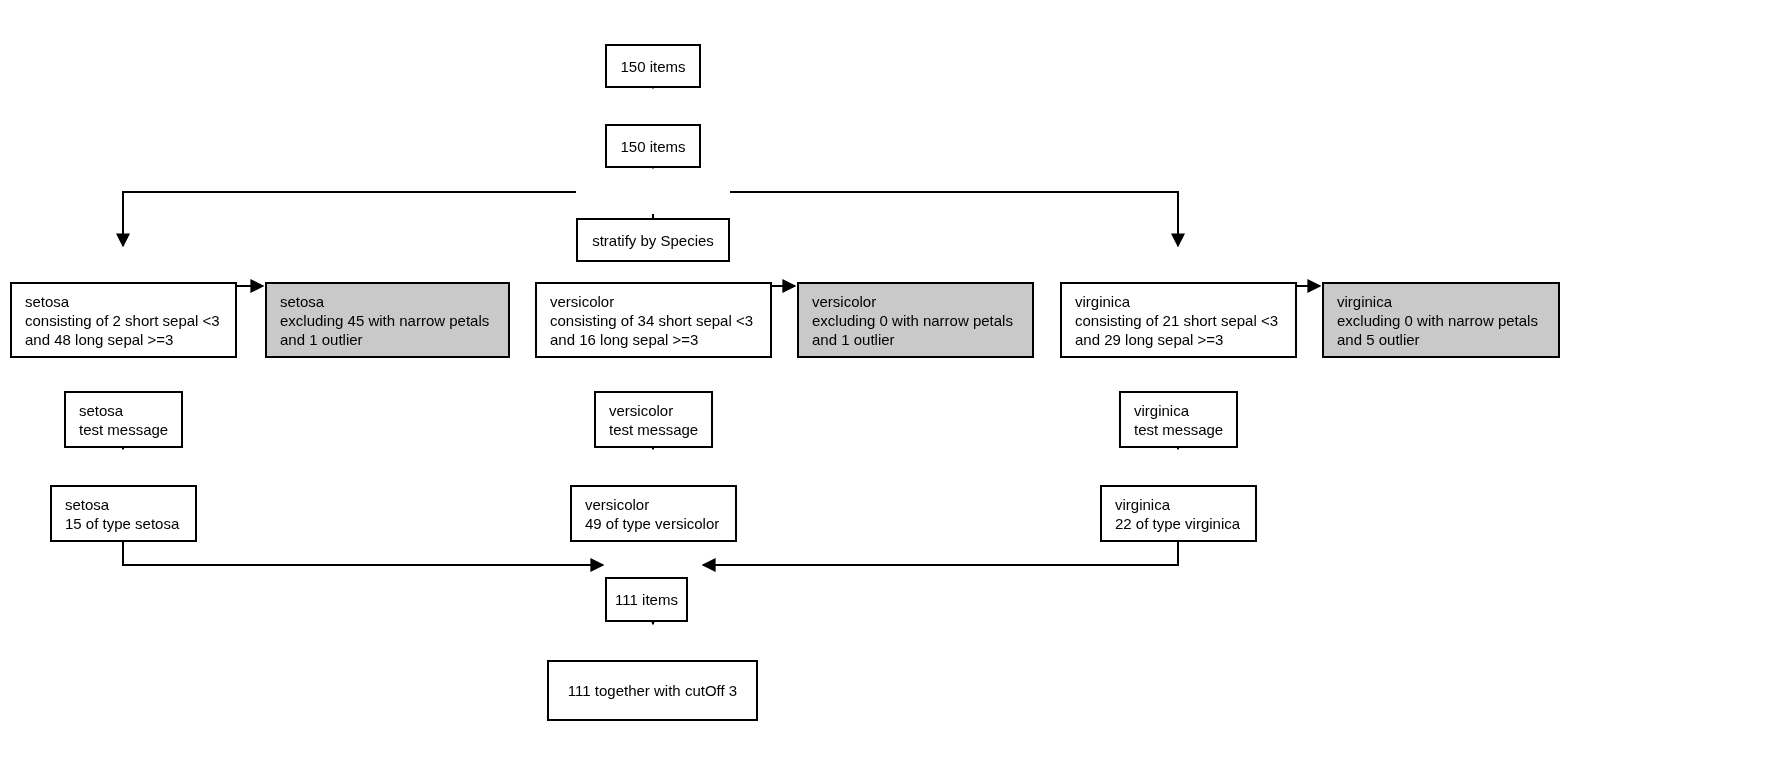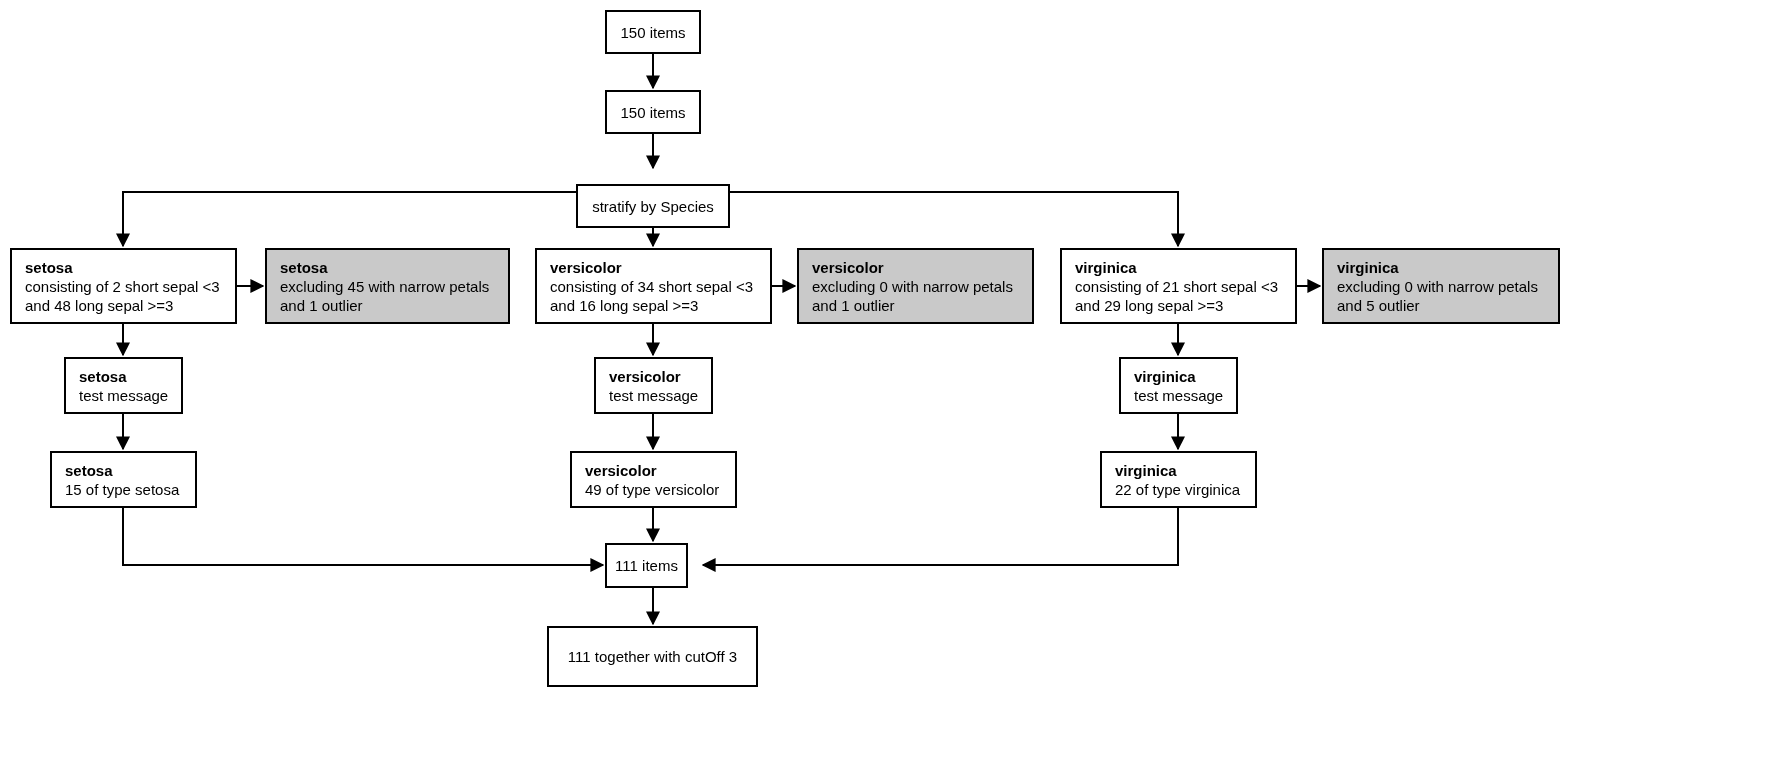--- a/index.html
+++ b/index.html
@@ -15,26 +15,26 @@
     color:#000;
   }
   #canvas{position:absolute;inset:0;}
   #arrows{position:absolute;left:0;top:0;width:1767px;height:763px;z-index:1;}
   #arrows .edge{stroke:var(--arrow);stroke-width:2;fill:none;}
   #arrows .head{fill:var(--arrow);}
   .node{
     position:absolute;z-index:2;box-sizing:border-box;
     background:var(--node-bg);border:2px solid var(--border);
     font-size:15px;line-height:19px;
-    display:flex;flex-direction:column;justify-content:center;
+    display:flex;flex-direction:column;justify-content:center;margin-top:34px;
   }
   .node.center{align-items:center;text-align:center;padding:0 4px;}
   .node.multi{align-items:flex-start;text-align:left;padding:6px 8px 6px 13px;}
   .node.excluded{background:var(--excluded-bg);}
-  .node .t{font-weight:700;}
+  .node .t{font-weight:400;}
   .node span{display:block;white-space:nowrap;}
 </style>
 </head>
 <body>
 
 <div id="canvas">
 
   <svg id="arrows" viewBox="0 0 1767 763" xmlns="http://www.w3.org/2000/svg">
     <defs>
       <marker id="arrow" class="head" viewBox="0 0 10 10" refX="9" refY="5" markerWidth="7" markerHeight="7" orient="auto-start-reverse">

